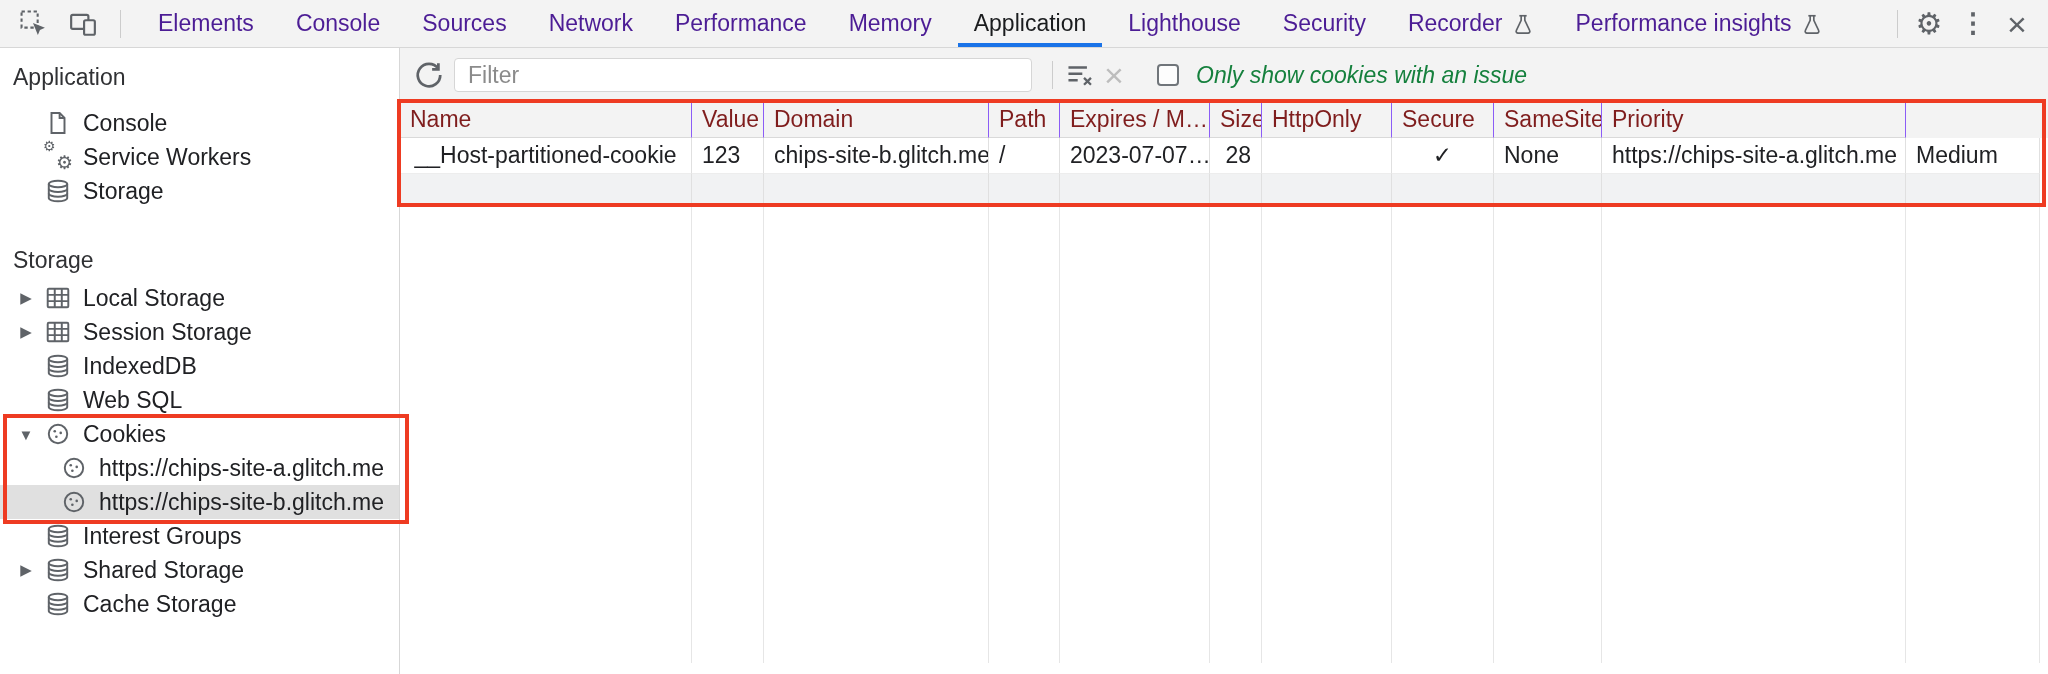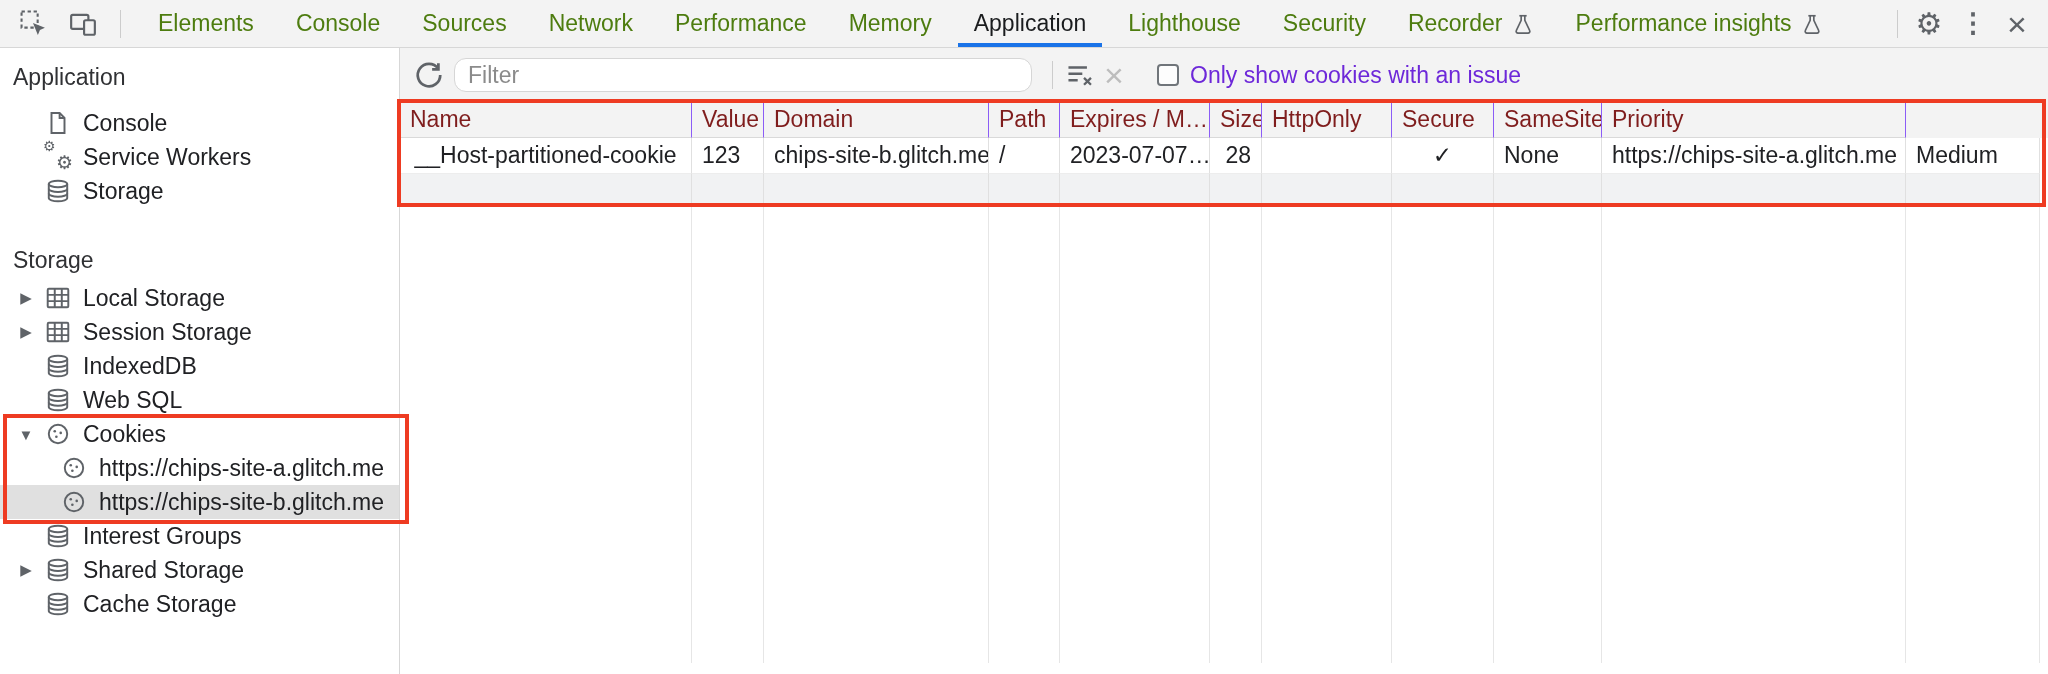--- a/index.html
+++ b/index.html
@@ -15,21 +15,21 @@
     display: flex; align-items: stretch; height: 48px;
     background: #f3f3f3; border-bottom: 1px solid #d7d7d7;
   }
   .tbicons { display: flex; align-items: center; padding-left: 16px; gap: 16px; }
   .iconbtn { display: flex; align-items: center; justify-content: center;
              width: 34px; height: 34px; cursor: pointer; color: #5f6368; }
   .iconbtn svg { display: block; }
   .vsep { width: 1px; height: 28px; background: #cccccc; margin: 0 4px; align-self: center; }
   .tabs { display: flex; align-items: stretch; margin-left: 12px; }
   .tab { position: relative; display: flex; align-items: center; gap: 9px;
-         padding: 0 21px; color: #4d7c0f; cursor: pointer; white-space: nowrap; }
+         padding: 0 21px; color: #4c1d95; cursor: pointer; white-space: nowrap; }
   .tab.active { color: #1a1c1e; }
   .tab.active::after { content:""; position:absolute; left:5px; right:5px; bottom:0;
                        height:4px; background:#1a73e8; }
   .flask svg { display:block; }
   .tabbar-right { margin-left: auto; display: flex; align-items: center;
                   padding-right: 14px; gap: 10px; }
   .glyph { color:#5f6368; line-height:1; }
   .gear-glyph { font-size: 30px; }
   .kebab-glyph { font-size: 27px; font-weight: bold; }
   .close-glyph { font-size: 34px; }
@@ -55,27 +55,27 @@
   .sicon svg { display: block; }
   .gears { width: 28px; height: 28px; }
   .gear-b { position: absolute; right: -1px; bottom: -3px; font-size: 19px; color:#5f6368; }
   .gear-s { position: absolute; left: -1px; top: -5px; font-size: 14px; color:#5f6368; }
 
   
   .main { flex: 1; display: flex; flex-direction: column; background: #fff; }
   .ptoolbar { flex: none; height: 54px; background: #f3f3f3;
               display: flex; align-items: center; padding-left: 12px; }
   .filter { width: 578px; height: 34px; margin-left: 8px; border: 1px solid #d6d6d6;
-            border-radius: 12px; background: #fff; font: inherit; color: #202124;
+            border-radius: 4px; background: #fff; font: inherit; color: #202124;
             padding: 0 13px; outline: none; }
   .filter::placeholder { color: #8b8b8b; }
   .ptoolbar .vsep { margin: 0 10px 0 20px; }
   .cb { flex:none; width: 22px; height: 22px; border: 2px solid #70757a; border-radius: 4px;
         background: #fdfdfd; margin-left: 26px; cursor: pointer; }
-  .cb-label { margin-left: 11px; color: #6d28d9; cursor: pointer; }
+  .cb-label { margin-left: 17px; color: #15803d; cursor: pointer; font-style: italic; }
 
   
   .cols { display: grid;
     grid-template-columns: 292px 72px 225px 71px 150px 52px 130px 102px 108px 304px 134px; }
   .hrow  { background: #f3f3f3; }
   .hcell { height: 36px; display: flex; align-items: center; padding: 0 10px;
            border-right: 1px solid #8b5cf6; border-bottom: 1px solid #d9d9d9;
            white-space: nowrap; overflow: hidden; color: #7f1d1d; cursor: pointer; }
   .dcell { height: 36px; display: flex; align-items: center; padding: 0 10px;
            border-right: 1px solid #e0e0e0; border-bottom: 1px solid #ededed;

